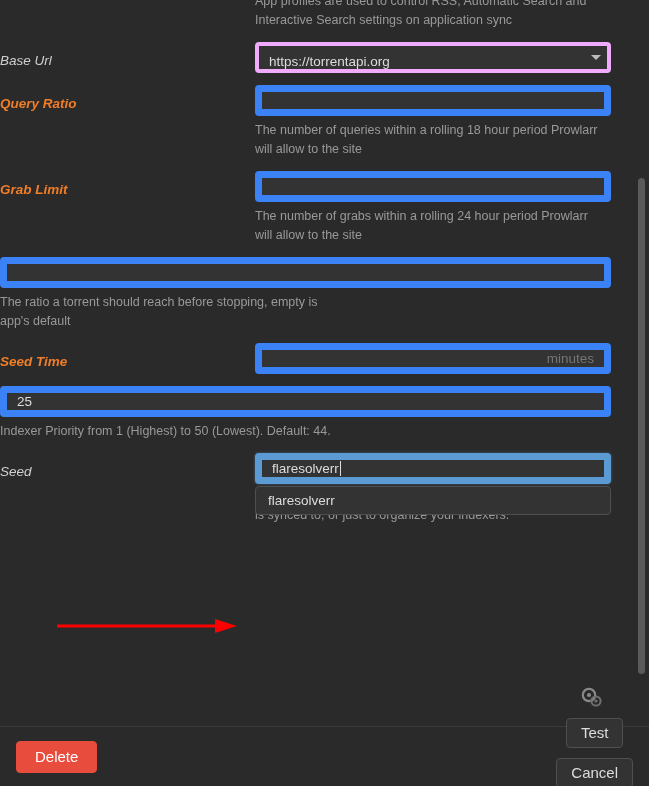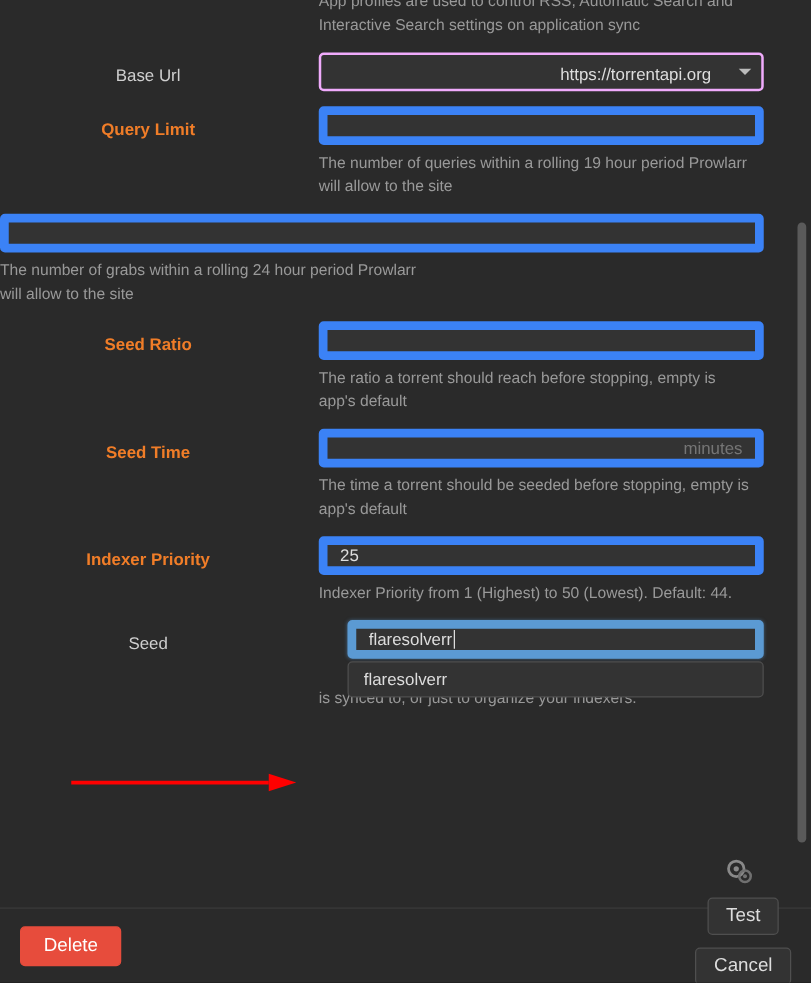--- a/index.html
+++ b/index.html
@@ -45,27 +45,28 @@
   .form-group {
     display: flex;
     flex-direction: row;
     align-items: flex-start;
     padding: 0 38px 0 0;
     margin-bottom: 12px;
   }
   .form-label {
     width: 255px;
     flex: 0 0 255px;
-    text-align: center;
+    text-align: left;
     padding-right: 18px;
     box-sizing: border-box;
     font-size: 13.5px;
     color: #cfcfcf;
     line-height: 20px;
     padding-top: 9px;
+    font-style: italic;
   }
   .form-label.advanced {
     color: #f07d28;
     font-weight: bold;
   }
   .form-control {
     flex: 1 1 auto;
     min-width: 0;
   }
   .help-text {
@@ -96,27 +97,26 @@
     text-align: right;
   }
   .select-wrap {
     position: relative;
   }
   .select {
     width: 100%;
     box-sizing: border-box;
     height: 31px;
     background: #333;
-    border: 2px solid #f0abfc;
+    border: 4px solid #f0abfc;
     border-radius: 4px;
     color: #ddd;
     font-size: 13.5px;
     padding: 6px 40px 6px 10px;
     line-height: 19px;
-    text-align: right;
   }
   .caret {
     position: absolute;
     right: 10px;
     top: 13px;
     width: 0;
     height: 0;
     border-left: 5px solid transparent;
     border-right: 5px solid transparent;
     border-top: 5px solid #bbb;
@@ -154,21 +154,20 @@
     padding-top: 8px;
   }
   .top-help {
     font-size: 12.5px;
     color: #999;
     line-height: 19px;
     max-width: 344px;
   }
   .tags-wrap {
     position: relative;
-    margin-left: 23px;
   }
   .suggestions {
     position: absolute;
     left: 0;
     top: 33px;
     width: 100%;
     box-sizing: border-box;
     background: #333;
     border: 1px solid #4f4f4f;
     border-radius: 4px;
@@ -282,52 +281,50 @@
           <div class="form-control">
             <div class="select-wrap">
               <div class="select">https://torrentapi.org</div>
               <span class="caret"></span>
             </div>
           </div>
         </div>
 
 
         <div class="form-group">
-          <div class="form-label advanced">Query Limit</div>
+          <div class="form-label advanced">Query Ratio</div>
           <div class="form-control">
             <input class="input" type="text" value="" style="">
-            <div class="help-text">The number of queries within a rolling 19 hour period Prowlarr will allow to the site</div>
-          </div>
-        </div>
-
-        <div class="form-group">
+            <div class="help-text">The number of queries within a rolling 18 hour period Prowlarr will allow to the site</div>
+          </div>
+        </div>
+
+        <div class="form-group">
+          <div class="form-label advanced">Grab Limit</div>
           <div class="form-control">
             <input class="input" type="text" value="" style="">
             <div class="help-text">The number of grabs within a rolling 24 hour period Prowlarr will allow to the site</div>
           </div>
         </div>
 
         <div class="form-group">
-          <div class="form-label advanced">Seed Ratio</div>
           <div class="form-control">
             <input class="input" type="text" value="" style="">
             <div class="help-text">The ratio a torrent should reach before stopping, empty is app's default</div>
           </div>
         </div>
 
         <div class="form-group">
           <div class="form-label advanced">Seed Time</div>
           <div class="form-control">
             <input class="input right" type="text" placeholder="minutes" style="">
-            <div class="help-text">The time a torrent should be seeded before stopping, empty is app's default</div>
-          </div>
-        </div>
-
-        <div class="form-group">
-          <div class="form-label advanced">Indexer Priority</div>
+          </div>
+        </div>
+
+        <div class="form-group">
           <div class="form-control">
             <input class="input" type="text" value="25" style="">
             <div class="help-text">Indexer Priority from 1 (Highest) to 50 (Lowest). Default: 44.</div>
           </div>
         </div>
 
         <div class="form-group">
           <div class="form-label">Seed</div>
           <div class="form-control">
             <div class="tags-wrap">

